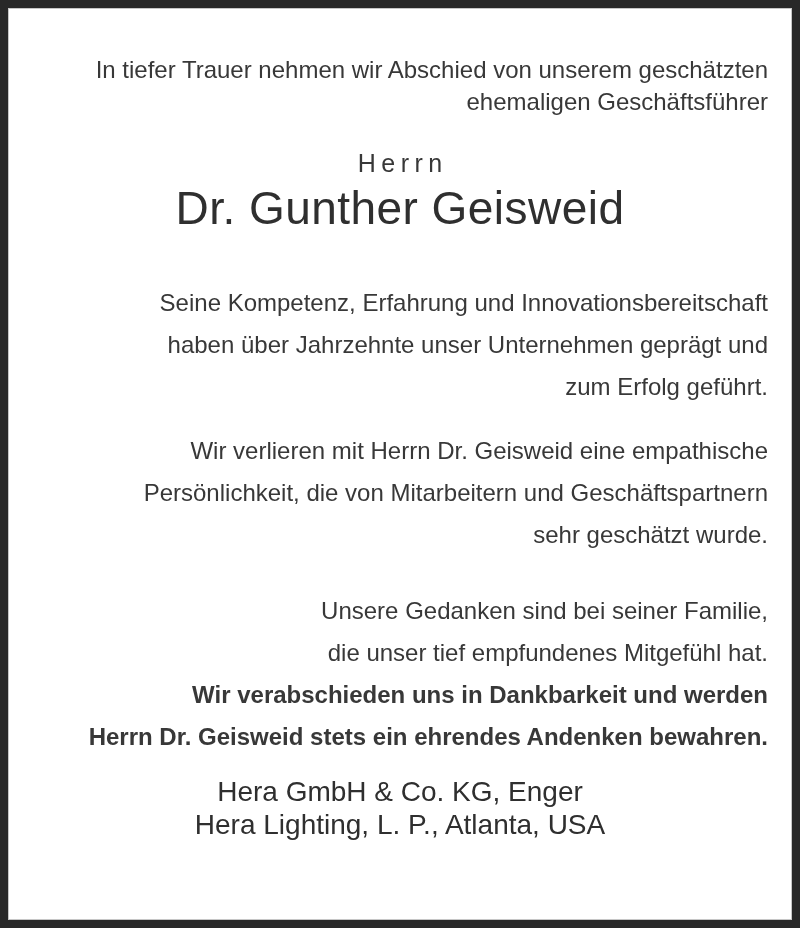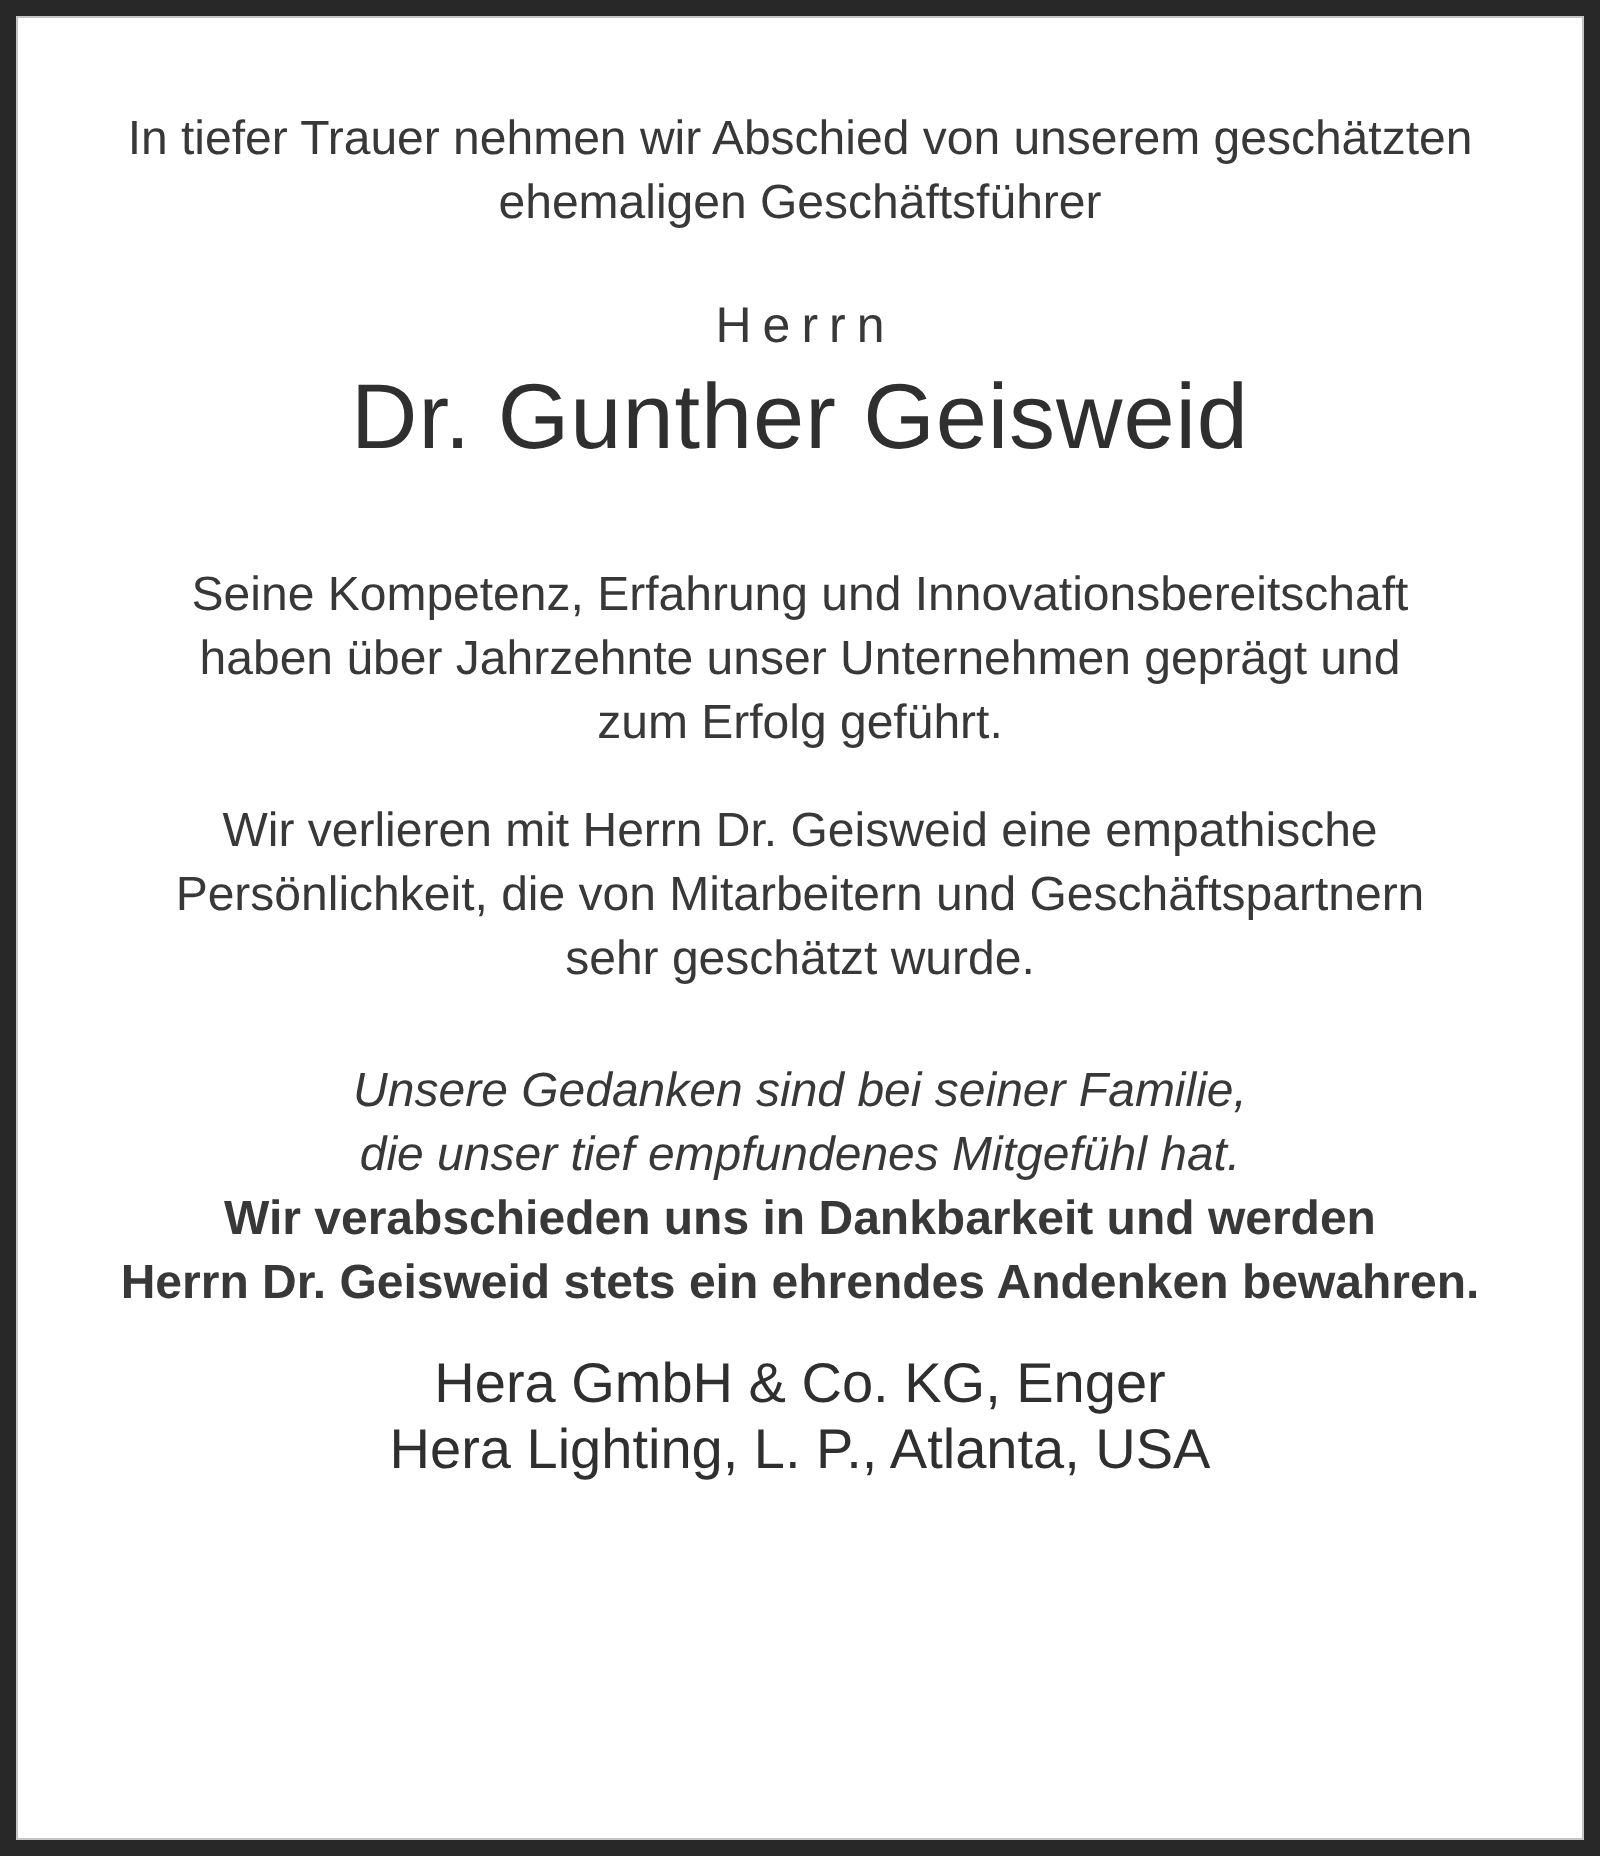--- a/index.html
+++ b/index.html
@@ -24,21 +24,21 @@
     box-shadow:inset 0 0 0 1px var(--inner-line);
     overflow:hidden;
   }
   .notice-content{
     box-sizing:border-box;
     width:100%;height:100%;
     padding:46px 24px 0 24px;
     text-align:center;
     color:var(--text);
   }
-  .pre{white-space:pre-line;}
+  .pre{white-space:pre-line;text-align:right;}
   .intro{
     font-size:24px;
     line-height:32px;
     margin:0;
   }
   .salutation{
     margin:32px 0 0 0;
     font-size:25px;
     line-height:26px;
     letter-spacing:0.22em;
@@ -47,26 +47,26 @@
   .deceased-name{
     margin:4px 0 0 0;
     font-size:46px;
     line-height:56px;
     font-weight:400;
     color:var(--text-dark);
     letter-spacing:0.01em;
   }
   .para{
     font-size:24px;
-    line-height:32px;
+    line-height:42px;
     margin:0;
   }
   .para-1{margin-top:46px;}
   .para-2{margin-top:22px;}
-  .para-3{margin-top:34px;font-style:italic;}
+  .para-3{margin-top:34px;}
   .para-4{font-weight:bold;}
   .signatories{
     margin-top:58px;
     font-size:24px;
     line-height:30px;
   }
   .companies{
     margin-top:17px;
     font-size:28px;
     line-height:33px;

